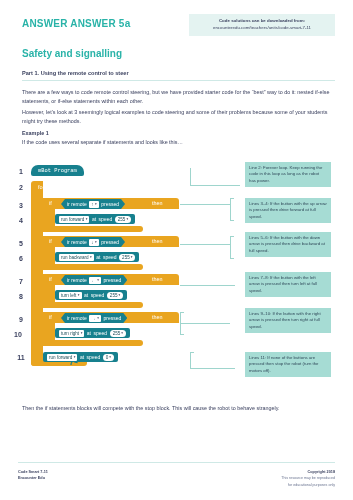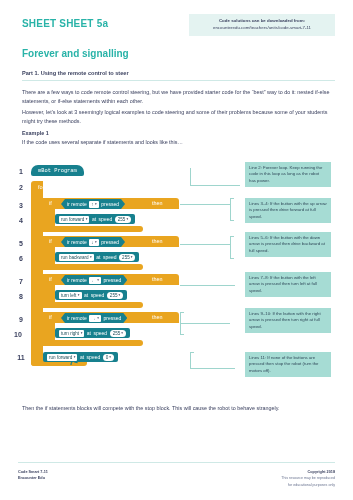--- a/index.html
+++ b/index.html
@@ -111,28 +111,28 @@
   .foot-rule { position: absolute; left: 18px; top: 462px; width: 317px; height: 1px; background: #cfe9e6; }
   .foot-l { position: absolute; left: 18px; top: 469px; font-size: 3.8px; font-weight: bold; line-height: 1.7; color: #3c4260; }
   .foot-r { position: absolute; right: 18px; top: 469px; text-align: right; font-size: 3.6px; line-height: 1.7; color: #6a7490; }
   .foot-r b { color: #3c4260; font-size: 3.8px; }
 </style>
 </head>
 <body>
 
 <div class="page">
 
-  <div class="hdr-title">SHEET SHEET 5a</div>
+  <div class="hdr-title">ANSWER ANSWER 5a</div>
 
   <div class="dl-box">
     <div class="dl-line1">Code solutions can be downloaded from:</div>
     <div class="dl-line2">encounteredu.com/teachers/units/code-smart-7-11</div>
   </div>
 
-  <div class="sub-title">Forever and signalling</div>
+  <div class="sub-title">Safety and signalling</div>
   <div class="part-title">Part 1. Using the remote control to steer</div>
   <div class="rule"></div>
 
   <div class="para p1">There are a few ways to code remote control steering, but we have provided starter code for the “best” way to do it: nested if-else statements, or if-else statements within each other.</div>
   <div class="para p2">However, let’s look at 3 seemingly logical examples to code steering and some of their problems because some of your students might try these methods.</div>
   <div class="ex-h">Example 1</div>
   <div class="ex-p">If the code uses several separate if statements and looks like this…</div>
 
   <div class="code">
 

